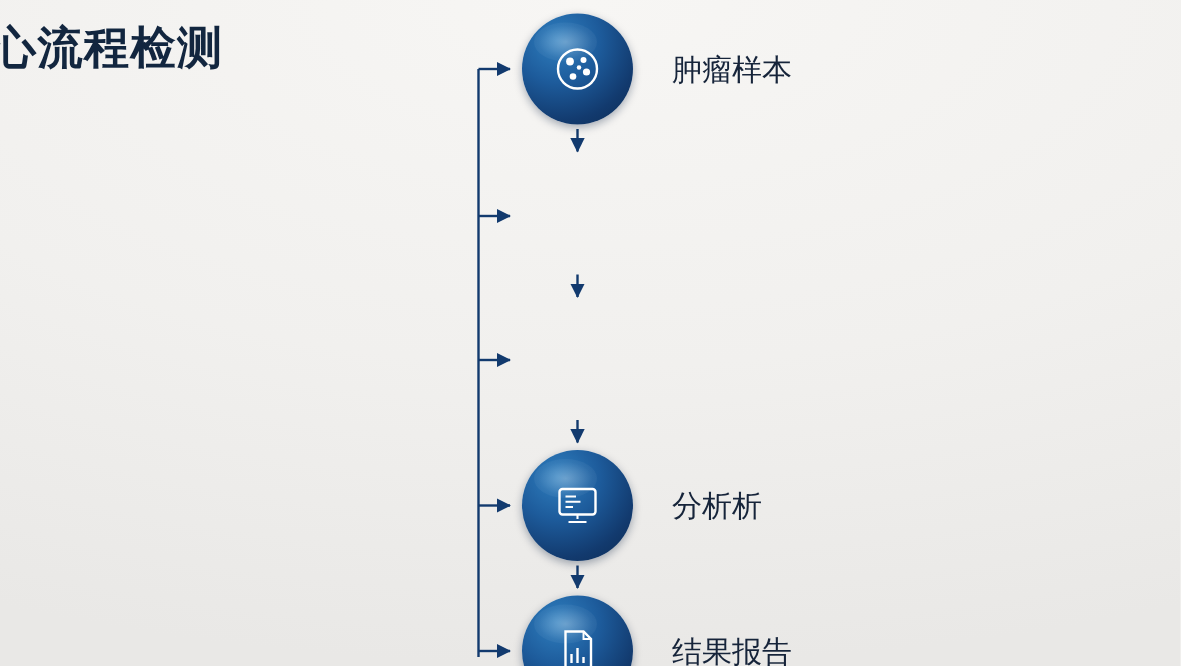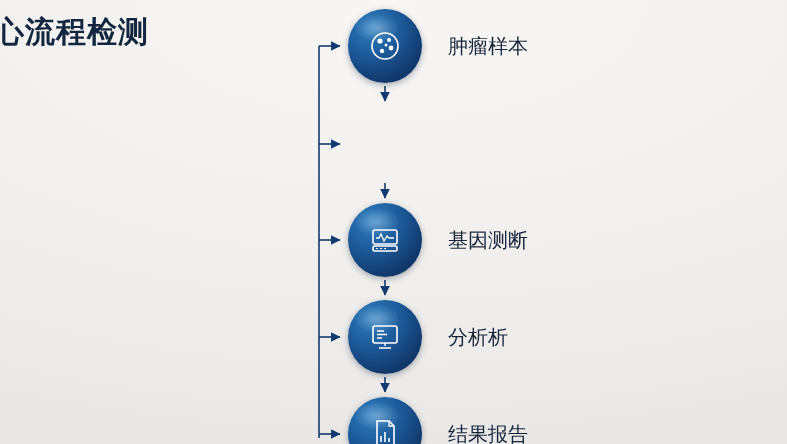--- a/index.html
+++ b/index.html
@@ -135,33 +135,20 @@
             <circle cx="26" cy="22" r="2.4" fill="#ffffff" stroke="none"></circle>
             <circle cx="17" cy="25" r="2.2" fill="#ffffff" stroke="none"></circle>
             <circle cx="21" cy="19" r="1.5" fill="#ffffff" stroke="none"></circle>
           </svg>
         </span>
       </div>
       <div class="step-label">肿瘤样本</div>
     </div>
 
 
-    <div class="step" style="top:203px;">
-      <div class="bubble">
-        <span>
-          <svg width="40" height="40" viewBox="0 0 40 40" fill="none" stroke="#ffffff" stroke-width="1.6">
-            <rect x="8" y="10" width="24" height="14" rx="2"></rect>
-            <path d="M11,18 L14,18 L16,14 L19,21 L22,16 L24,18 L29,18" stroke-width="1.3"></path>
-            <rect x="8" y="26" width="24" height="5" rx="1.5"></rect>
-            <path d="M11,28.5 L13,28.5 M15,28.5 L17,28.5 M19,28.5 L21,28.5" stroke-width="1.2"></path>
-          </svg>
-        </span>
-      </div>
-      <div class="step-label">基因测断</div>
-    </div>
 
     <div class="step" style="top:300px;text-align:center;">
       <div class="bubble">
         <span>
           <svg width="40" height="40" viewBox="0 0 40 40" fill="none" stroke="#ffffff" stroke-width="1.6">
             <rect x="8" y="9" width="24" height="17" rx="2"></rect>
             <path d="M12,14 L19,14 M12,17.5 L22,17.5 M12,21 L17,21" stroke-width="1.3"></path>
             <path d="M20,29 L20,26 M14,31 L26,31" stroke-width="1.4"></path>
           </svg>
         </span>

